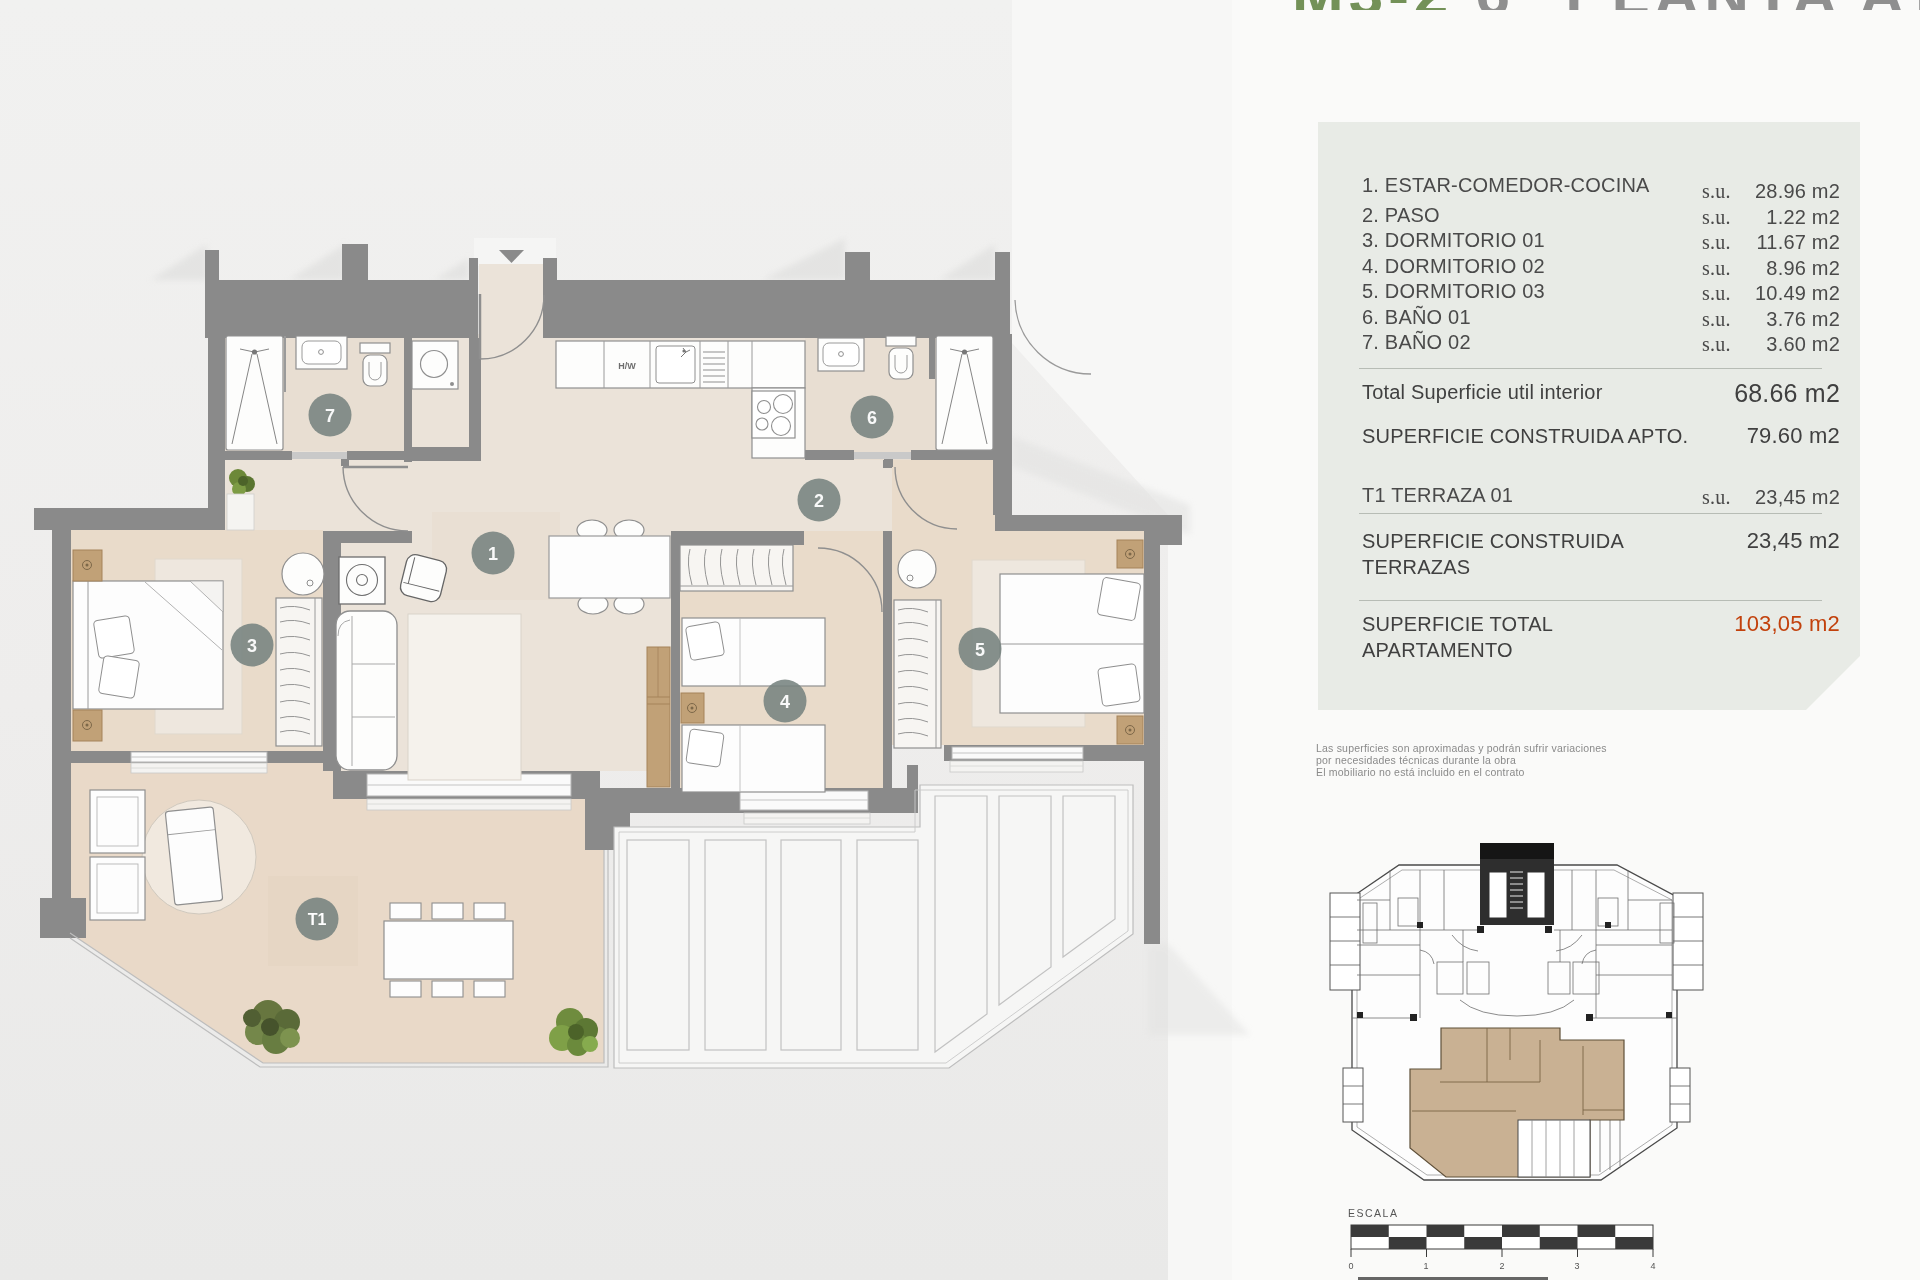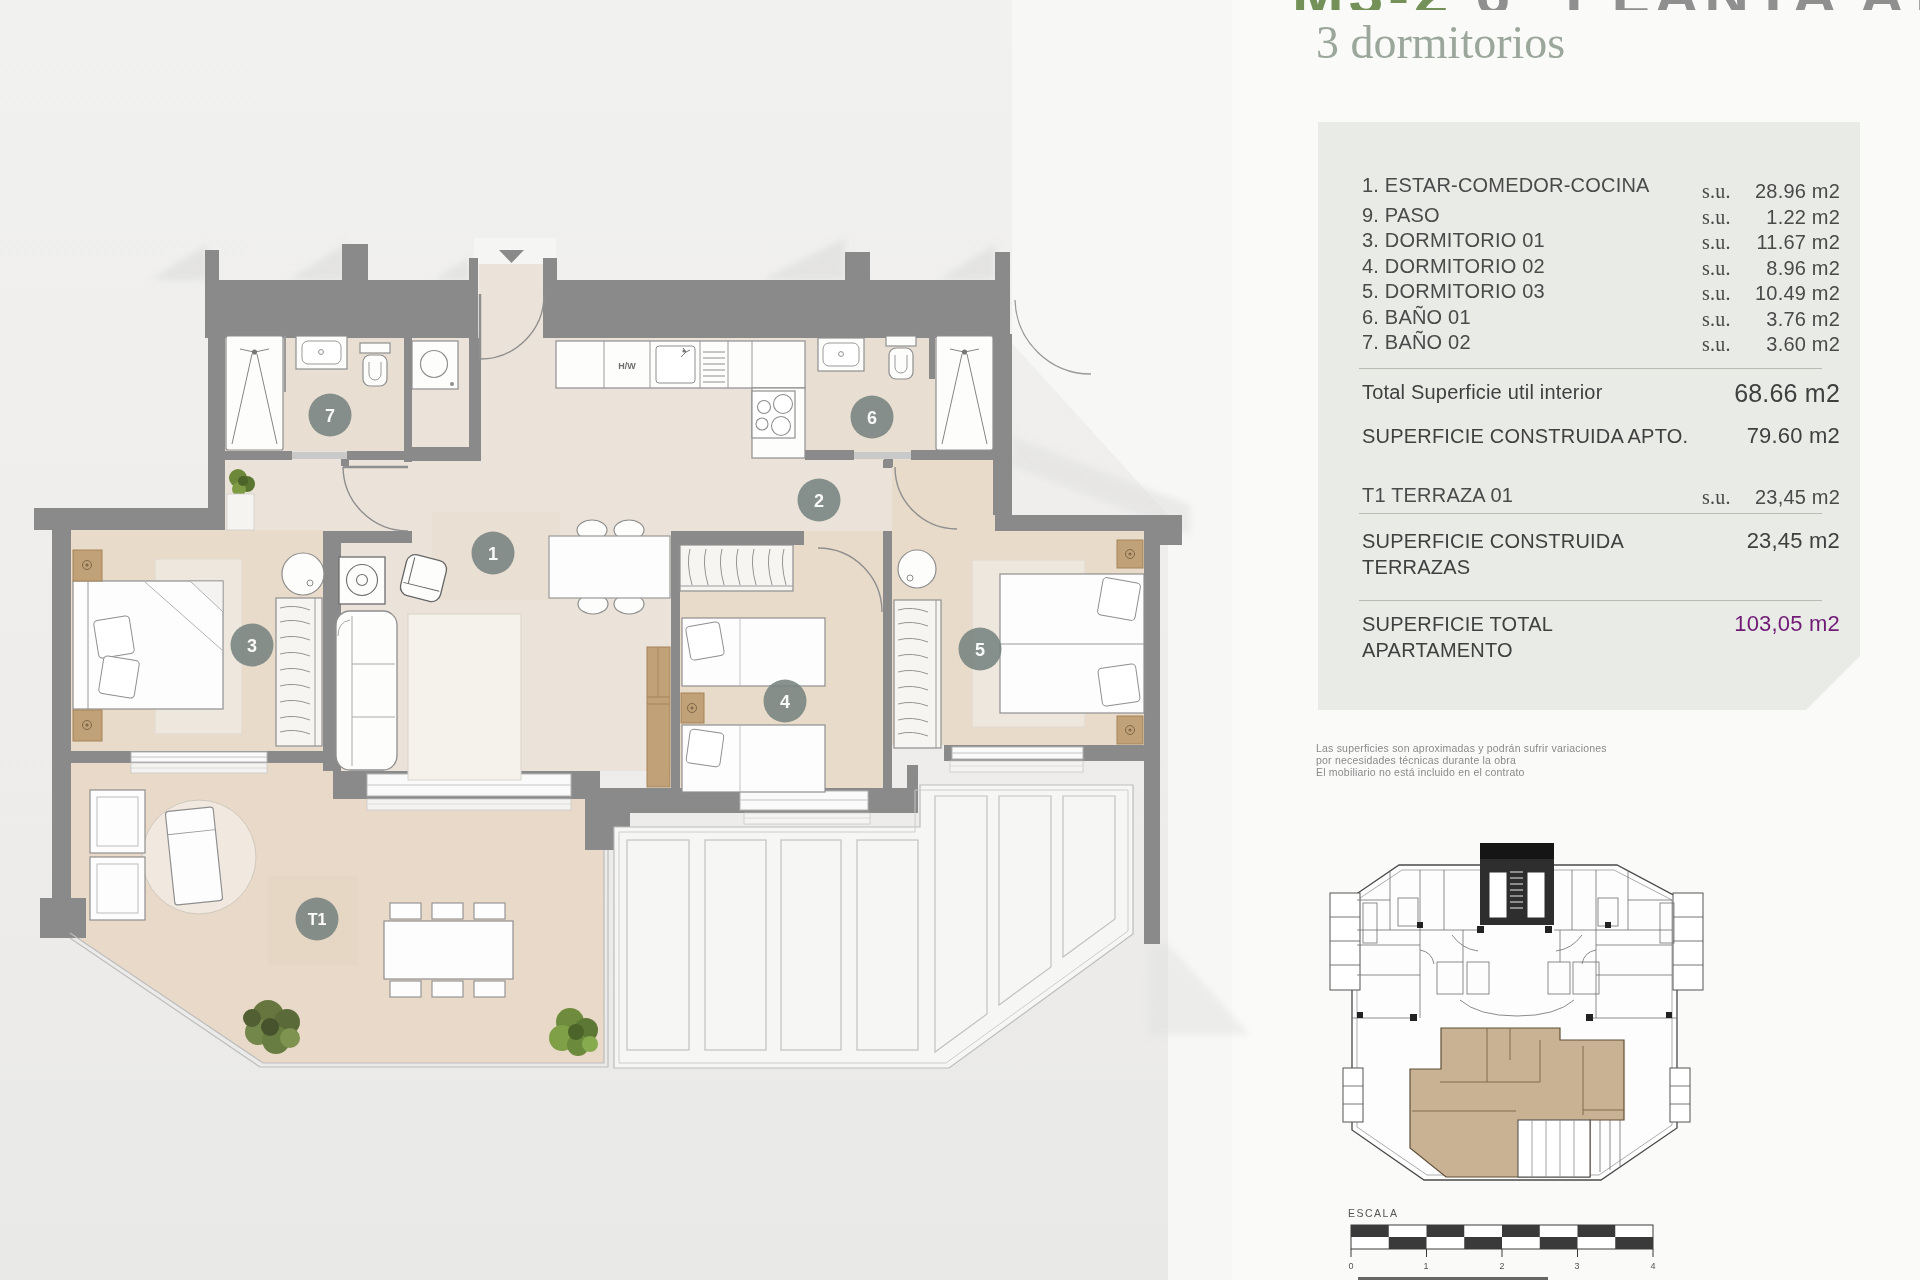--- a/index.html
+++ b/index.html
@@ -14,21 +14,20 @@
   .bold{font-weight:normal;color:#404040;}
   .hr{position:absolute;left:41px;width:463px;height:1px;background:#b7bcb5;}
   .disc{position:absolute;left:1316px;font-size:10.5px;color:#8a8a8a;letter-spacing:.2px;}
 </style>
 </head>
 <body>
 <div class="page">
 
 <div class="toptext"><span class="g">M3-2&nbsp;</span><span class="s">6ª PLANTA ATICO</span></div>
 
-<div class="subtitle">3 dormitorios</div>
 
 <svg width="1920" height="1280" viewBox="0 0 1920 1280" style="position:absolute;left:0;top:0">
 <defs>
 <linearGradient id="bggrad" x1="0" y1="0" x2="0" y2="1">
 <stop offset="0" stop-color="#f1f1f0"></stop>
           <stop offset="0.55" stop-color="#eeedec"></stop>
           <stop offset="1" stop-color="#e9e9e8"></stop>
 </linearGradient>
 <filter id="soft" x="-30%" y="-30%" width="160%" height="160%">
           <feGaussianBlur stdDeviation="3"></feGaussianBlur>
@@ -716,21 +715,21 @@
         </g>
 
 <rect x="1358" y="1277" width="190" height="3" fill="#666"></rect>
 </g>
 </svg>
 
 <div class="panel">
   <div class="prow pl" style="top:52px">1. ESTAR-COMEDOR-COCINA</div>
       <div class="prow psu" style="top:58px">s.u.</div>
       <div class="prow pv" style="top:58px">28.96 m2</div>
-  <div class="prow pl" style="top:82px">9. PASO</div>
+  <div class="prow pl" style="top:82px">2. PASO</div>
       <div class="prow psu" style="top:84px">s.u.</div>
       <div class="prow pv" style="top:84px">1.22 m2</div>
   <div class="prow pl" style="top:107px">3. DORMITORIO 01</div>
       <div class="prow psu" style="top:109px">s.u.</div>
       <div class="prow pv" style="top:109px">11.67 m2</div>
   <div class="prow pl" style="top:133px">4. DORMITORIO 02</div>
       <div class="prow psu" style="top:135px">s.u.</div>
       <div class="prow pv" style="top:135px">8.96 m2</div>
   <div class="prow pl" style="top:158px">5. DORMITORIO 03</div>
       <div class="prow psu" style="top:160px">s.u.</div>
@@ -748,20 +747,20 @@
       <div class="prow pv bold" style="top:301px;font-size:22px">79.60 m2</div>
   <div class="prow pl" style="top:362px">T1 TERRAZA 01</div>
       <div class="prow psu" style="top:364px">s.u.</div>
       <div class="prow pv" style="top:364px">23,45 m2</div>
   <div class="hr" style="top:391px"></div>
   <div class="prow pl bold" style="top:408px">SUPERFICIE CONSTRUIDA</div>
       <div class="prow pv bold" style="top:406px;font-size:22px">23,45 m2</div>
   <div class="prow pl bold" style="top:434px">TERRAZAS</div>
   <div class="hr" style="top:478px"></div>
   <div class="prow pl bold" style="top:491px">SUPERFICIE TOTAL</div>
-      <div class="prow pv bold" style="top:489px;font-size:22px;color:#701a75">103,05 m2</div>
+      <div class="prow pv bold" style="top:489px;font-size:22px;color:#c2410c">103,05 m2</div>
   <div class="prow pl bold" style="top:517px">APARTAMENTO</div>
 </div>
 
 <div class="disc" style="top:742px">Las superficies son aproximadas y podrán sufrir variaciones</div>
 <div class="disc" style="top:754px">por necesidades técnicas durante la obra</div>
 <div class="disc" style="top:766px">El mobiliario no está incluido en el contrato</div>
 </div>
 
 </body></html>

